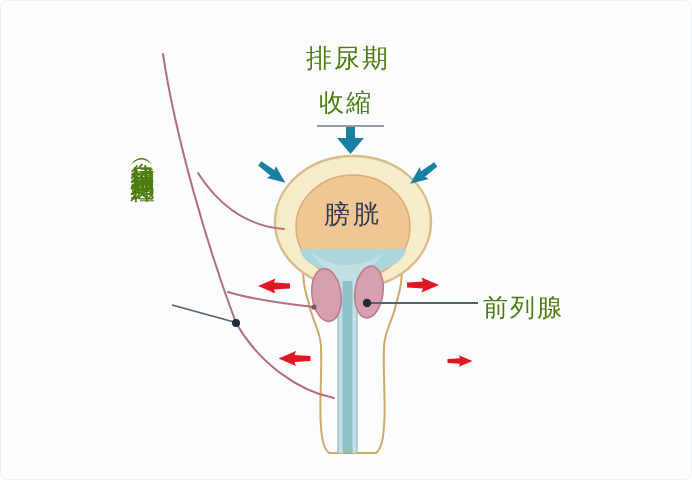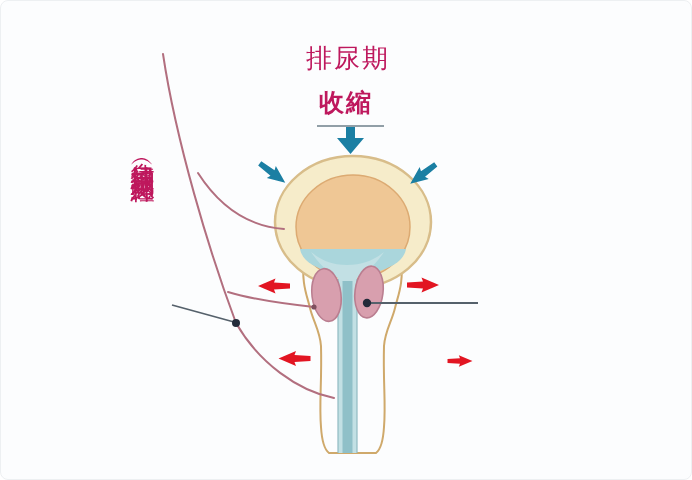--- a/index.html
+++ b/index.html
@@ -3,23 +3,23 @@
 <meta charset="utf-8">
 <style>
   html,body { margin:0; padding:0; background:#ffffff; }
   .stage {
     position:relative; width:692px; height:480px;
     background:#fcfdfe; border:1px solid #edf0f2; border-radius:8px;
     overflow:hidden; box-sizing:border-box;
     font-family:"Liberation Sans", sans-serif;
   }
   svg.art { position:absolute; left:0; top:0; }
-  .label { position:absolute; color:#be185d; white-space:nowrap; font-weight:500; }
+  .label { position:absolute; color:#4d7c0f; white-space:nowrap; font-weight:500; }
   .lbl-phase   { left:305px; top:40px;  font-size:26px; letter-spacing:2px; }
-  .lbl-contract{ left:318px; top:85px;  font-size:25px; letter-spacing:2px;font-weight:bold; }
+  .lbl-contract{ left:318px; top:85px;  font-size:25px; letter-spacing:2px; }
   .lbl-bladder { left:352px; top:196px; font-size:26px; letter-spacing:3px;
                  transform:translateX(-50%); color:#343a4e; }
   .lbl-prostate{ left:482px; top:290px; font-size:25px; letter-spacing:2px; }
   .lbl-relax   { left:374px; top:345px; font-size:25px; letter-spacing:2px; }
   .lbl-nerve   { left:128px; top:142px; font-size:24px; letter-spacing:2px;
                  writing-mode:vertical-rl; text-orientation:mixed; line-height:1.15; }
   
   .st-body    { stroke:#cfa96b; stroke-width:2;   fill:none; }
   .st-outer   { stroke:#d8bd8a; stroke-width:2.5; }
   .st-inner   { stroke:#dcaa72; stroke-width:1.5; }
@@ -76,15 +76,17 @@
     <path transform="translate(422,173) rotate(143)" d="M -16,-2.6 L 0,-3.4 L -1.5,-7.5 L 16,0 L -1.5,7.5 L 0,3.4 L -16,2.6 Z" fill="#1b7fa3"></path>
 
     <path transform="translate(273,285) rotate(180)" d="M -16,-2.6 L 0,-3.4 L -1.5,-7.5 L 16,0 L -1.5,7.5 L 0,3.4 L -16,2.6 Z" fill="#e21522"></path>
     <path transform="translate(422,284)" d="M -16,-2.6 L 0,-3.4 L -1.5,-7.5 L 16,0 L -1.5,7.5 L 0,3.4 L -16,2.6 Z" fill="#e21522"></path>
     <path transform="translate(293.5,357.5) rotate(180)" d="M -16,-2.6 L 0,-3.4 L -1.5,-7.5 L 16,0 L -1.5,7.5 L 0,3.4 L -16,2.6 Z" fill="#e21522"></path>
     <path transform="translate(459,360) scale(0.78)" d="M -16,-2.6 L 0,-3.4 L -1.5,-7.5 L 16,0 L -1.5,7.5 L 0,3.4 L -16,2.6 Z" fill="#e21522"></path>
   </svg>
 
   <div class="label lbl-phase">排尿期</div>
   <div class="label lbl-contract">收縮</div>
+  <div class="label lbl-bladder">膀胱</div>
+  <div class="label lbl-prostate">前列腺</div>
   <div class="label lbl-nerve">自律神經（副交感神經）</div>
 
 </div>
 
 </body></html>

